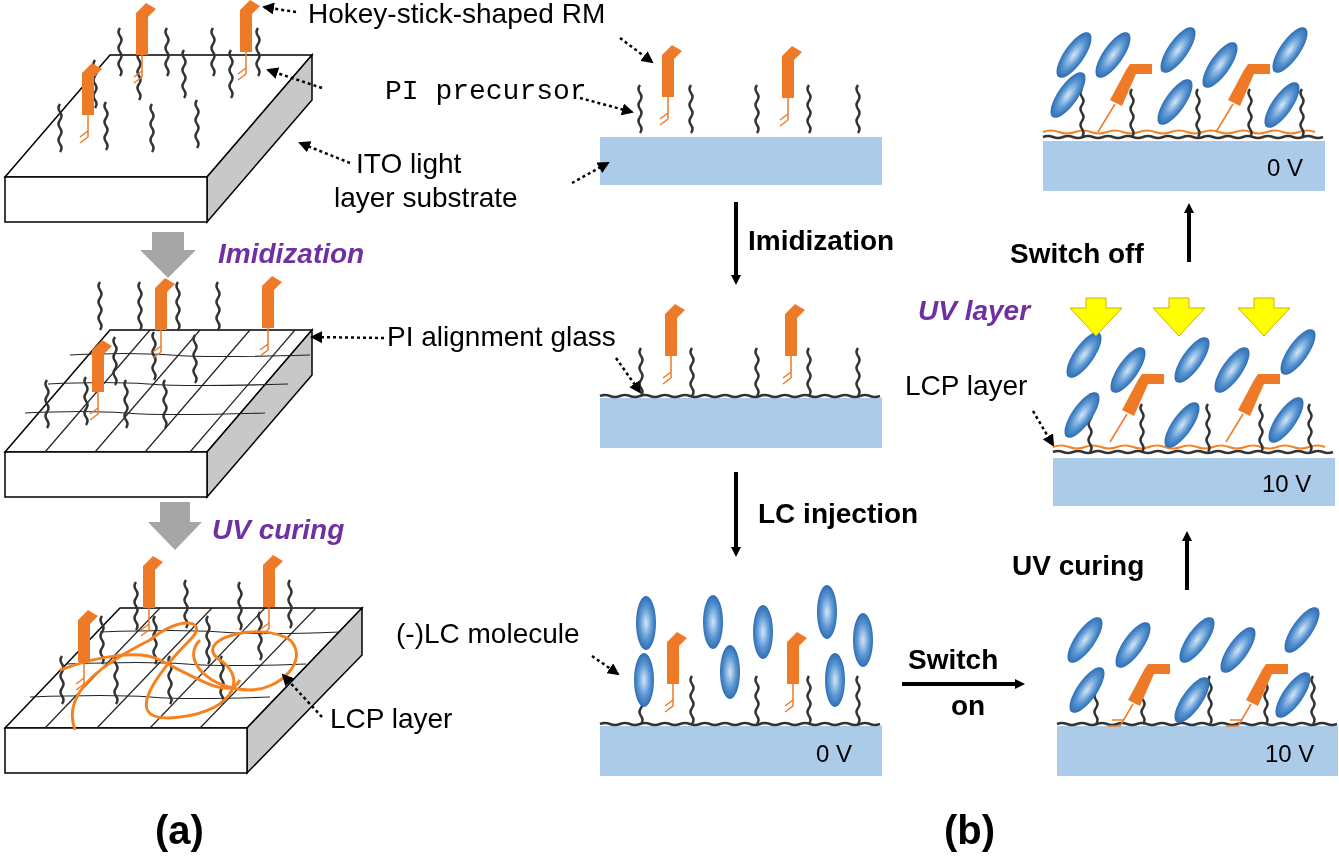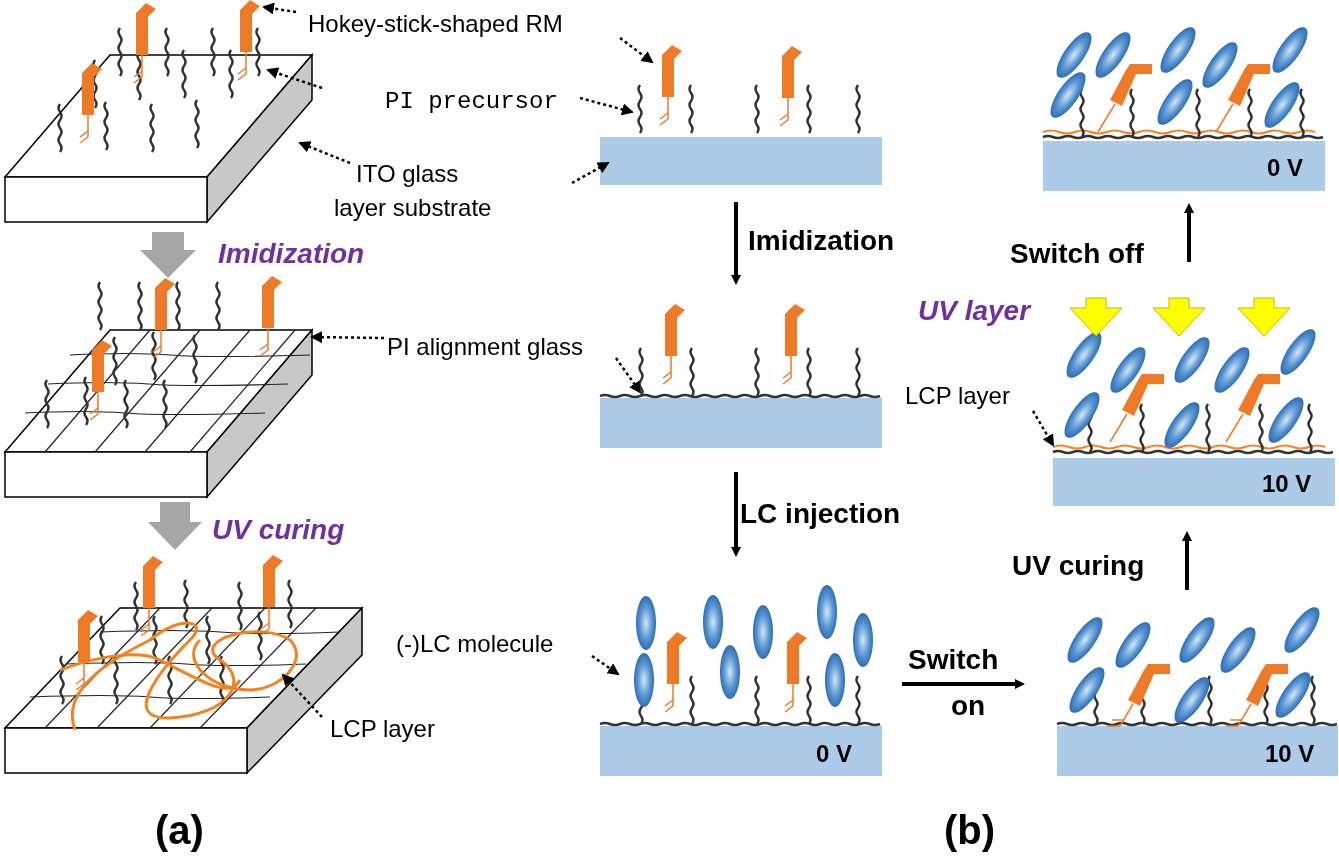--- a/index.html
+++ b/index.html
@@ -1,23 +1,23 @@
 <!DOCTYPE html>
 <html><head>
 <meta charset="utf-8">
 <style>
   html, body { margin:0; padding:0; background:#ffffff; }
   body { width:1339px; height:863px; position:relative; overflow:hidden; font-family:"Liberation Sans", sans-serif; }
   #fig { position:absolute; left:0; top:0; width:1339px; height:863px; }
   .lbl { position:absolute; font-family:"Liberation Sans", sans-serif; color:#000; white-space:nowrap; line-height:1; }
-  .plain { font-size:24px;margin-top:12px; }
+  .plain { font-size:28px; }
   .bold { font-size:28px; font-weight:bold; }
   .purple { font-size:28px; font-weight:bold; font-style:italic; color:#7030a0; }
   .panel { font-size:40px; font-weight:bold; }
-  .volt { font-size:24px; font-weight:bold; }
+  .volt { font-size:24px; font-weight:normal; }
 </style>
 </head>
 <body>
 
 <svg id="fig" xmlns="http://www.w3.org/2000/svg" width="1339" height="863" viewBox="0 0 1339 863">
   <defs>
     <marker id="ahBlack" markerWidth="10" markerHeight="10" refX="5" refY="5" orient="auto" markerUnits="userSpaceOnUse">
       <path d="M0,0 L10,5 L0,10 z" fill="#000"></path>
     </marker>
     <marker id="ahDot" markerWidth="12" markerHeight="12" refX="10" refY="6" orient="auto" markerUnits="userSpaceOnUse">
@@ -281,31 +281,31 @@
     <line x1="384" y1="338" x2="312" y2="337" marker-end="url(#ahDot)"></line>
     <line x1="616" y1="358" x2="640" y2="392" marker-end="url(#ahDot)"></line>
     <line x1="322" y1="717" x2="283" y2="675" marker-end="url(#ahDot)"></line>
     <line x1="592" y1="656" x2="618" y2="674" marker-end="url(#ahDot)"></line>
     <line x1="1033" y1="411" x2="1053" y2="445" marker-end="url(#ahDot)"></line>
   </g>
 </svg>
 
 <div class="lbl plain" style="left:308px;top:0px;">Hokey-stick-shaped RM</div>
 <div class="lbl plain" style="left:385px;top:78px;font-family:Liberation Mono, monospace;">PI precursor</div>
-<div class="lbl plain" style="left:356px;top:150px;">ITO glass</div>
+<div class="lbl plain" style="left:356px;top:150px;">ITO light</div>
 <div class="lbl plain" style="left:334px;top:184px;">layer substrate</div>
 
 <div class="lbl purple" style="left:218px;top:240px;">Imidization</div>
 <div class="lbl plain" style="left:387px;top:323px;">PI alignment  glass</div>
 <div class="lbl purple" style="left:212px;top:516px;">UV curing</div>
 <div class="lbl plain" style="left:330px;top:705px;">LCP layer</div>
 <div class="lbl plain" style="left:396px;top:620px;">(-)LC molecule</div>
 
 <div class="lbl bold" style="left:748px;top:227px;">Imidization</div>
-<div class="lbl bold" style="left:740px;top:500px;">LC injection</div>
+<div class="lbl bold" style="left:758px;top:500px;">LC injection</div>
 <div class="lbl bold" style="left:908px;top:646px;">Switch</div>
 <div class="lbl bold" style="left:951px;top:692px;">on</div>
 <div class="lbl bold" style="left:1012px;top:552px;">UV curing</div>
 <div class="lbl purple" style="left:918px;top:297px;">UV layer</div>
 <div class="lbl plain" style="left:905px;top:372px;">LCP layer</div>
 <div class="lbl bold" style="left:1010px;top:240px;">Switch  off</div>
 
 <div class="lbl volt" style="left:816px;top:742px;">0 V</div>
 <div class="lbl volt" style="left:1265px;top:742px;">10 V</div>
 <div class="lbl volt" style="left:1262px;top:472px;">10 V</div>

